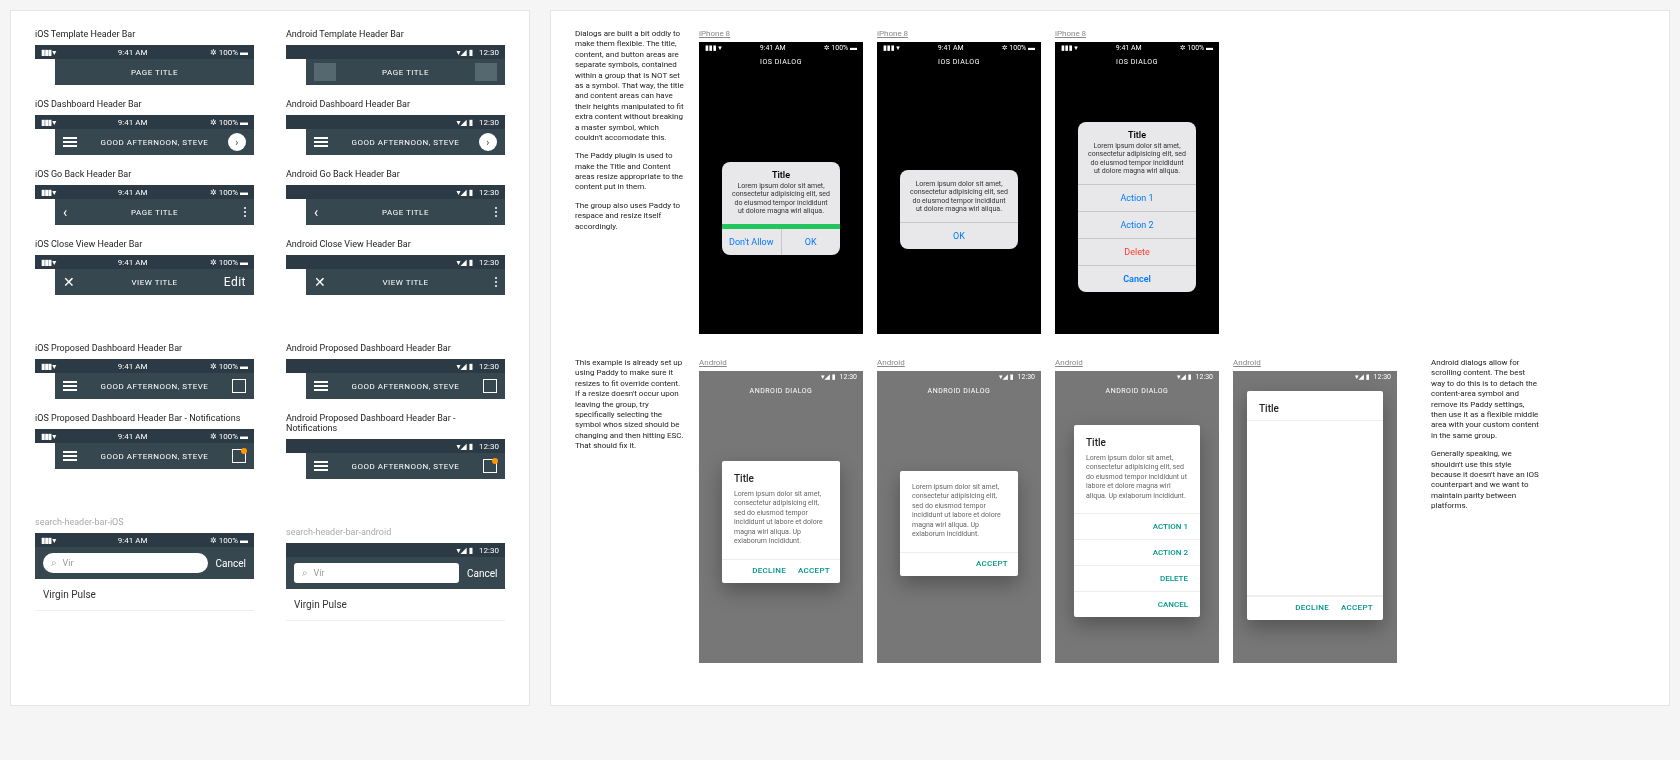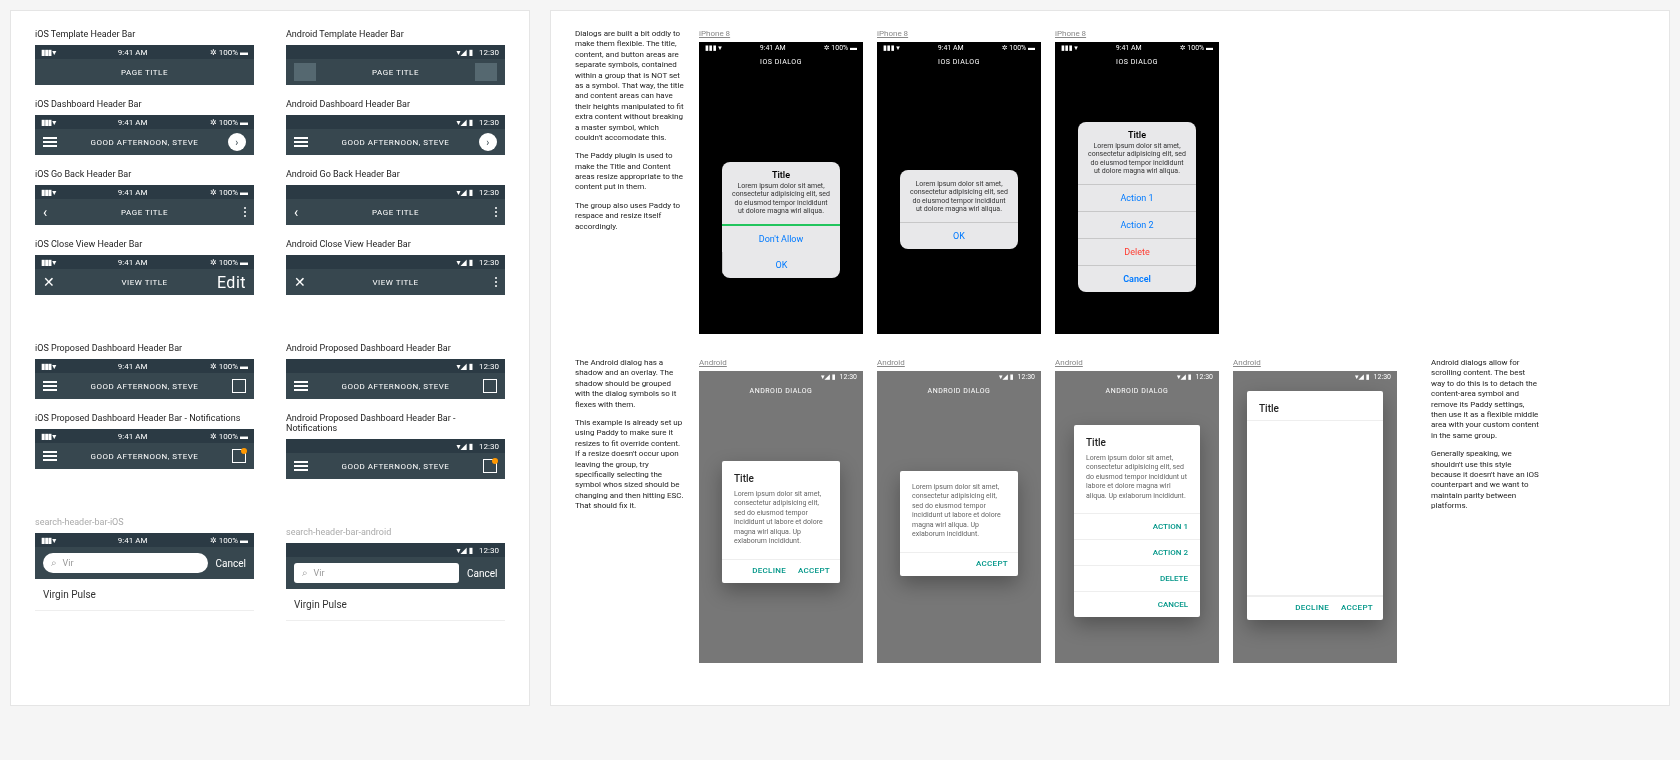--- a/index.html
+++ b/index.html
@@ -29,21 +29,21 @@
 
   
   .status-bar {
     display: flex; align-items: center; justify-content: space-between;
     background:#2b3a44; color:#fff; font-size:8px; padding:3px 6px; height:14px;
   }
   .status-bar.android { justify-content:flex-end; gap:6px; background:#2b3a44; }
   .header-bar {
     display:flex; align-items:center; justify-content:space-between;
     background:#37474f; color:#fff; font-size:8px; letter-spacing:.5px;
-    height:26px; padding:0 8px; position:relative;
+    height:26px; padding:0 8px; position:relative;margin-left:20px;
   }
   .header-bar .title {
     position:absolute; left:0; right:0; text-align:center; font-size:8px; color:#fff;
   }
   .header-bar .icon-left, .header-bar .icon-right { display:flex; align-items:center; gap:6px; z-index:1; }
   .sq { width:22px; height:18px; background:#556870; }
   .circle-arrow {
     width:18px;height:18px;border-radius:50%;background:#fff;color:#37474f;
     display:flex;align-items:center;justify-content:center;font-size:10px;
   }
@@ -93,21 +93,21 @@
     color:#fff;font-size:7px;text-align:center;padding:4px 0;letter-spacing:.5px;position:relative;z-index:2;
   }
   
   .ios-dialog {
     position:absolute; left:50%; transform:translateX(-50%);
     width:118px; background:#e8e8ea; border-radius:8px; overflow:hidden;
     font-size:8px; text-align:center;
   }
   .ios-dialog .d-title{ font-weight:600; padding:8px 10px 2px; font-size:9px; color:#000;}
   .ios-dialog .d-body{ padding:0 10px 8px; font-size:7px; line-height:1.2; color:#333;}
-  .ios-dialog .d-actions-row { display:flex; border-top:2px solid #22c55e;flex-direction:column;}
+  .ios-dialog .d-actions-row { display:flex; border-top:5px solid #22c55e;}
   .ios-dialog .d-actions-row > div { flex:1; padding:8px 0; color:#007aff; font-size:9px; }
   .ios-dialog .d-actions-row > div + div { border-left:1px solid #c7c7c8; }
   .ios-dialog .d-action-single { border-top:1px solid #c7c7c8; padding:8px 0; color:#007aff; font-size:9px;}
   .ios-dialog .d-action-stack > div { border-top:1px solid #c7c7c8; padding:8px 0; font-size:9px; color:#007aff;}
   .ios-dialog .d-action-stack .destructive { color:#ff3b30; }
   .ios-dialog .d-action-stack .cancel { font-weight:600; }
 
   
   .and-dialog {
     position:absolute; left:50%; transform:translateX(-50%);
@@ -197,21 +197,21 @@
           <div class="status-bar">
             <span class="signal">▮▮▮ ▾</span>
             <span>9:41 AM</span>
             <span>✲ <span>100%</span> ▬</span>
           </div>
           <div class="header-bar">
             <span class="icon-left">
                 <span class="hb-close">✕</span>
               </span>
             <span class="title">VIEW TITLE</span>
-            <span class="icon-right" style="font-size:16px;">Edit</span>
+            <span class="icon-right" style="font-size:12px;">Edit</span>
           </div>
         </div>
 
         <div class="spacer"></div>
 
         <div class="comp-group">
           <div class="comp-label">iOS Proposed Dashboard Header Bar</div>
           <div class="status-bar">
             <span class="signal">▮▮▮ ▾</span>
             <span>9:41 AM</span>
@@ -494,21 +494,20 @@
                 <div class="cancel">Cancel</div>
               </div>
             </div>
           </div>
         </div>
       </div>
     </div>
 
     <div class="rp-row">
       <div class="rp-text">
-        <p>The Android dialog has a shadow and an overlay. The shadow should be grouped with the dialog symbols so it flexes with them.</p>
         <p>This example is already set up using Paddy to make sure it resizes to fit override content. If a resize doesn't occur upon leaving the group, try specifically selecting the symbol whos sized should be changing and then hitting ESC. That should fix it.</p>
       </div>
       <div class="devs">
 
         <div class="dev-wrap">
           <div class="dev-label">Android</div>
           <div class="device android-bg">
             <div class="dev-status android-style">
                 <span>▾◢ ▮</span>
                 <span>12:30</span>

